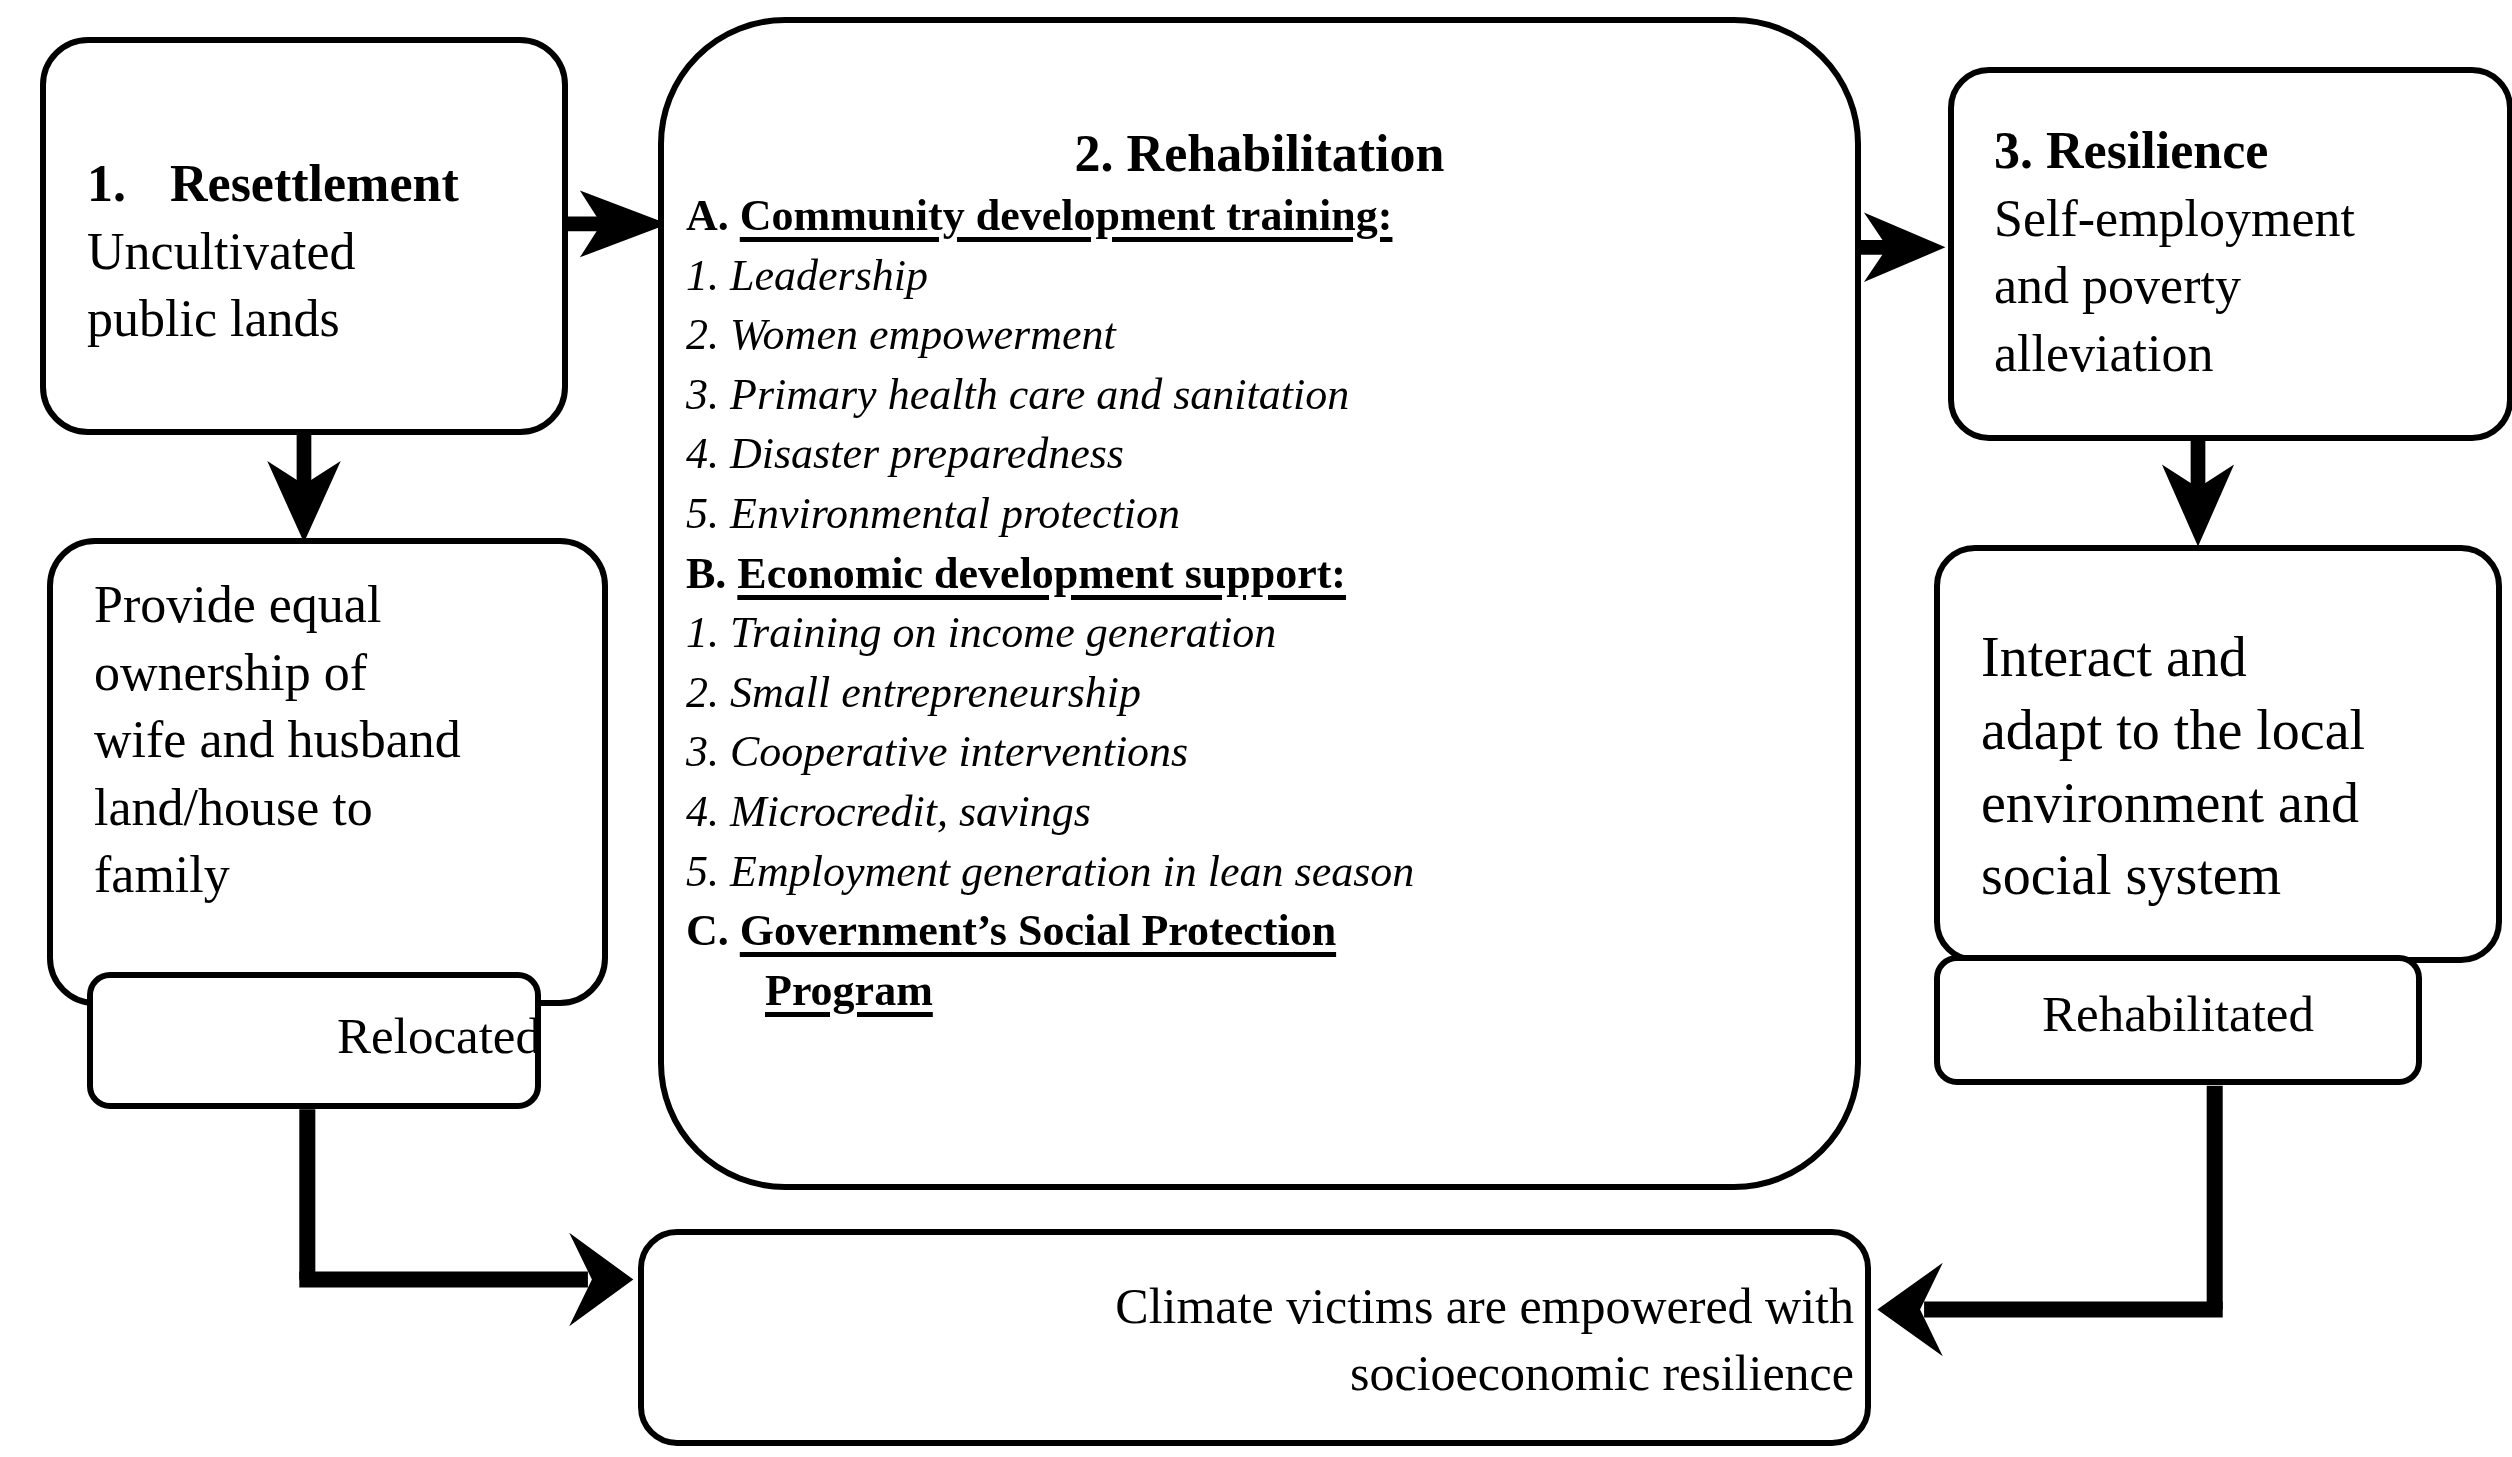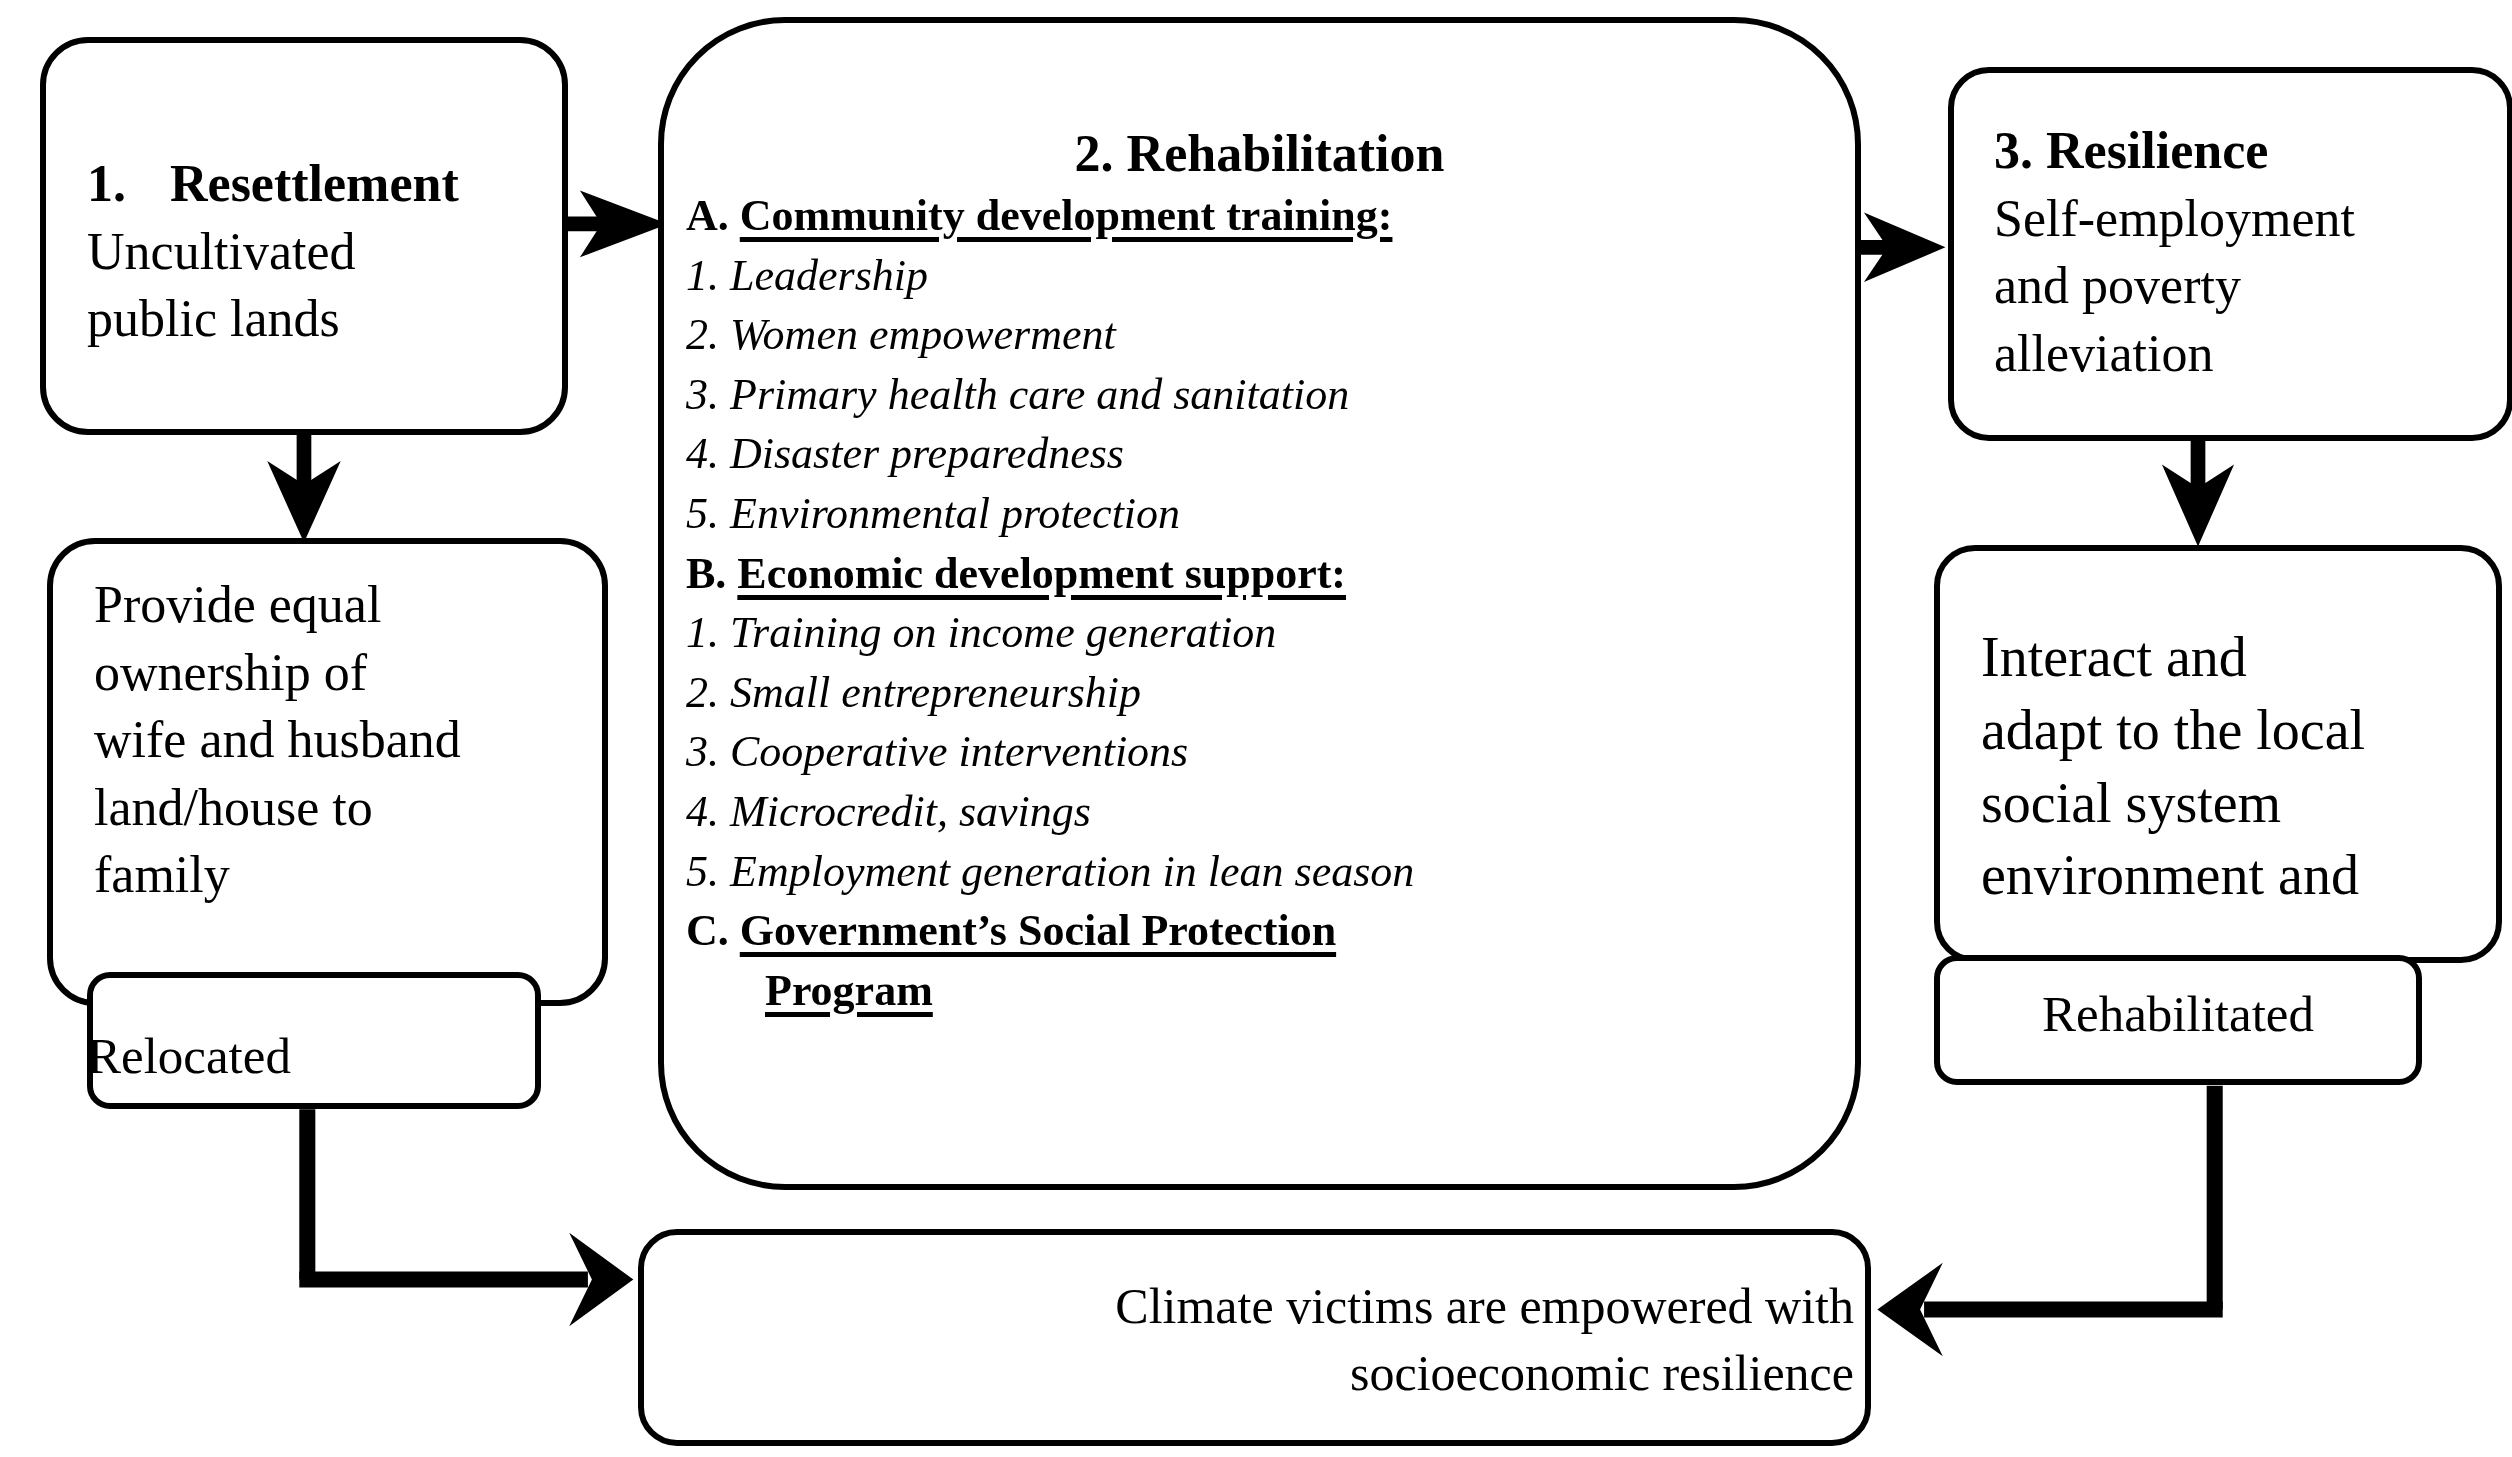--- a/index.html
+++ b/index.html
@@ -17,21 +17,21 @@
   
   #box1{left:40px;top:37px;width:528px;height:398px;border-radius:48px;}
   #box1txt{left:87px;top:150px;width:468px;font-size:52px;line-height:1.30;}
 
   
   #box1b{left:47px;top:538px;width:561px;height:468px;border-radius:48px;}
   #box1btxt{left:94px;top:571px;width:508px;font-size:52px;line-height:1.30;}
 
   
   #relocated{left:87px;top:972px;width:454px;height:137px;border-radius:23px;z-index:5;}
-  #relocatedtxt{left:87px;top:1006px;width:454px;text-align:left;font-size:51px;line-height:1.2;margin-top:20px;}
+  #relocatedtxt{left:87px;top:1006px;width:454px;text-align:right;font-size:51px;line-height:1.2;}
 
   
   #box2{left:658px;top:16.7px;width:1203px;height:1173px;border-radius:127px;}
   #box2head{left:668px;top:124px;width:1183px;text-align:center;font-size:52px;font-weight:bold;}
   #box2list{left:686px;top:186px;width:1136px;font-size:44px;line-height:1.355;}
   #box2list .hd{font-weight:bold;display:block;white-space:nowrap;}
   #box2list .it{font-style:italic;display:block;white-space:nowrap;}
   #box2list .ind{display:block;padding-left:79px;font-weight:bold;}
 
   
@@ -144,22 +144,22 @@
     <div class="t-title">3. Resilience</div>
     <div>Self-employment</div>
     <div>and poverty</div>
     <div>alleviation</div>
   </div>
 
   <div class="box" id="box3b"></div>
   <div class="txt" id="box3btxt">
     <div>Interact and</div>
     <div>adapt to the local</div>
+    <div>environment and</div>
     <div>social system</div>
-    <div>environment and</div>
   </div>
 
   <div class="box" id="rehab"></div>
   <div class="txt" id="rehabtxt" style="z-index:6">Rehabilitated</div>
 
   <div class="box" id="boxbottom"></div>
   <div class="txt" id="boxbottomtxt">
     <div>Climate victims are empowered with</div>
     <div>socioeconomic resilience</div>
   </div>

